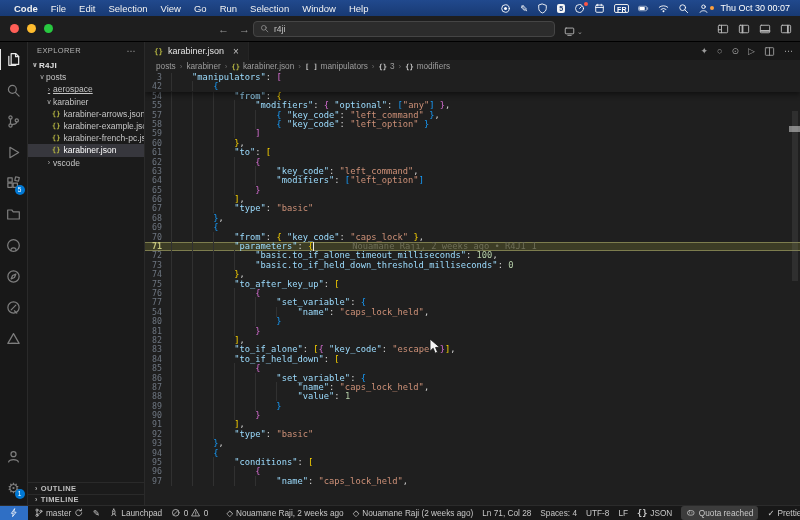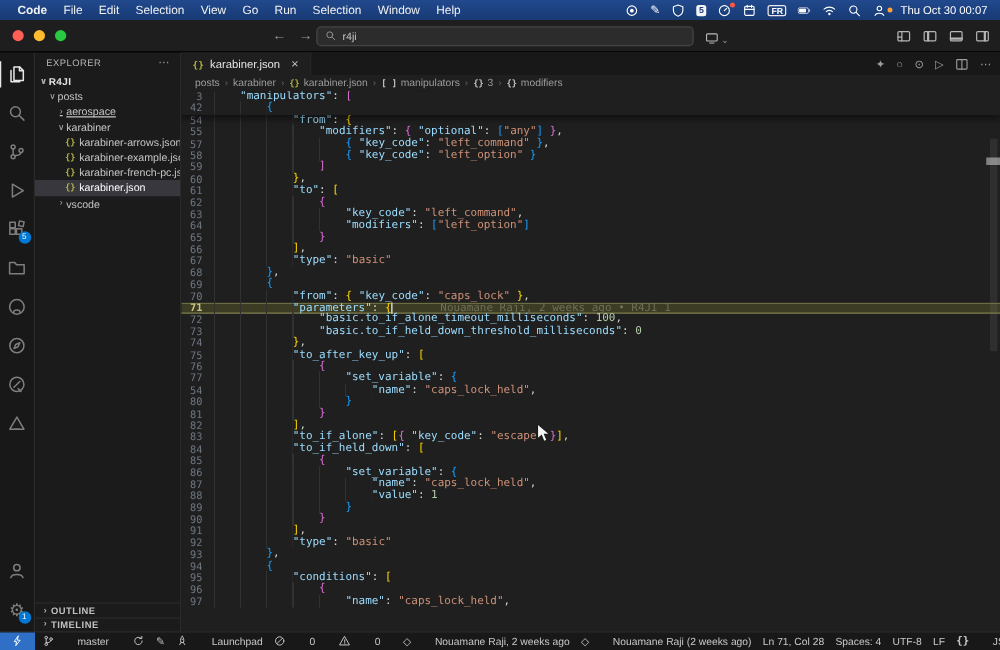--- a/index.html
+++ b/index.html
@@ -106,21 +106,21 @@
   .k{color:#9cdcfe} .s{color:#ce9178} .n{color:#b5cea8} .p{color:#d4d4d4}
   .g{color:#ffd700} .m{color:#da70d6} .b{color:#179fff}
   .caret { display:inline-block; width:1px; height:8.5px; background:#ededed; vertical-align:-1.5px; }
   .blame { color:#6f6f58; margin-left:38px; }
   .vscroll { position:absolute; right:2px; top:38px; width:6px; height:170px; background:rgba(121,121,121,.18); z-index:4; }
   .ov-mark { position:absolute; right:0; top:53px; width:11px; height:6px; background:rgba(212,212,212,.55); z-index:4; }
 
   
   .statusbar { height:15px; flex:none; background:#181818; border-top:1px solid #2b2b2b;
     display:flex; align-items:center; font-size:8.25px; color:#c8c8c8; padding-right:5px; }
-  .sb-item { display:flex; align-items:center; gap:19px; margin-right:9px; white-space:nowrap; }
+  .sb-item { display:flex; align-items:center; gap:3px; margin-right:9px; white-space:nowrap; }
   .sb-item svg { width:9.5px; height:9.5px; }
   .sb-item .glyph { font-size:8.5px; }
   .sb-item.remote { background:#2f6fc5; color:#fff; height:15px; padding:0 9px; margin-right:6px; }
   .sb-right { margin-left:auto; display:flex; align-items:center; }
   .sb-right .sb-item { margin-right:0; margin-left:9px; }
   .sb-item.boxed { background:#3c3c3c; border-radius:3px; padding:1px 5px; }
   .mono { font-family:"DejaVu Sans Mono",monospace; font-size:7.5px; font-weight:bold; }
 
   .mouse { position:absolute; z-index:99; pointer-events:none; }
 </style>

